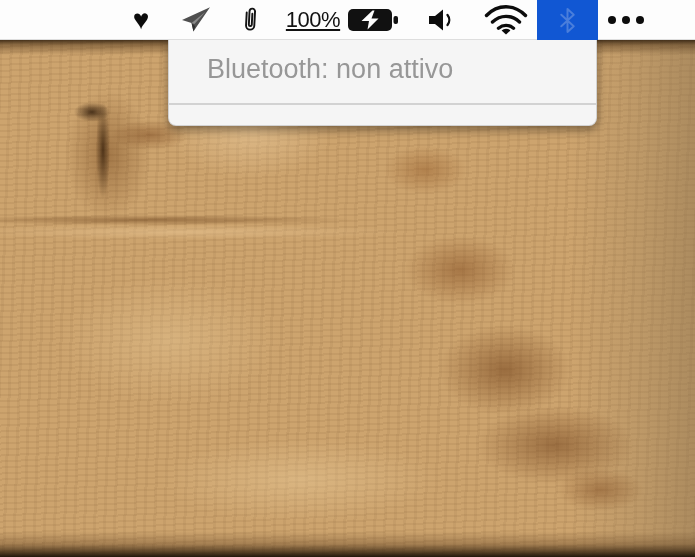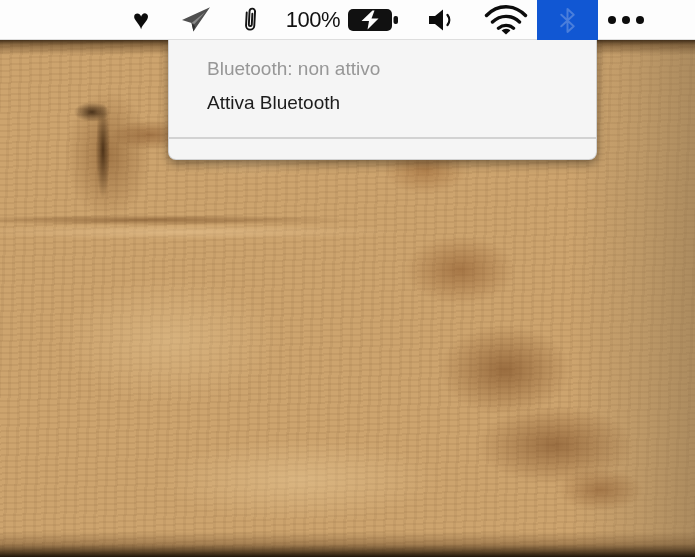--- a/index.html
+++ b/index.html
@@ -36,21 +36,21 @@
   .menubar{
     position:absolute;left:0;top:0;width:695px;height:40px;
     background:var(--menubar_bg,#fdfdfd);
     border-bottom:1px solid rgba(0,0,0,0.12);
     box-sizing:border-box;z-index:5;
   }
   .mb-item{position:absolute;top:0;height:40px;display:flex;align-items:center;justify-content:center;}
   .heart{left:124px;width:34px;font-size:28px;color:#0c0c0c;line-height:40px;}
   .telegram{left:178px;width:36px;}
   .paperclip{left:238px;width:24px;}
-  .battery-label{left:284px;width:58px;font-size:22px;color:#111;letter-spacing:-0.5px;}
+  .battery-label{left:284px;width:58px;font-size:22px;color:#111;letter-spacing:-0.5px;text-decoration:underline;}
   .battery{left:346px;width:54px;}
   .volume{left:425px;width:34px;}
   .wifi{left:482px;width:48px;}
   .bluetooth{
     left:537px;width:61px;background:var(--bluetooth_highlight,#1157d3);
   }
   .dots{left:604px;width:44px;display:flex;gap:6px;align-items:center;justify-content:center;}
   .dots i{display:block;width:8px;height:8px;border-radius:50%;background:#0c0c0c;}
 
   
@@ -58,21 +58,21 @@
     position:absolute;left:168px;top:40px;width:429px;z-index:4;
     background:var(--menu_bg,#f5f5f5);
     border-radius:0 0 8px 8px;
     border:1px solid rgba(0,0,0,0.14);border-top:none;
     box-shadow:0 4px 10px rgba(0,0,0,0.38);
     box-sizing:border-box;
     padding:12px 0 10px 0;
   }
   .menu-item{
     height:34px;line-height:34px;padding-left:38px;
-    font-size:19px;color:var(--menu_text,#1d1d1d);
+    font-size:27px;color:var(--menu_text,#1d1d1d);
     white-space:nowrap;
   }
   .menu-item.disabled{color:var(--menu_text_secondary,#979797);}
   .menu-sep{
     height:2px;background:var(--separator,#d2d2d2);
     margin:17px 0 10px 0;border:none;
   }
   svg{display:block;}
 </style>
 </head>
@@ -135,17 +135,16 @@
     <div class="mb-item dots">
       <i></i>
         <i></i>
         <i></i>
     </div>
 
   </div>
 
   <div class="menu">
     <div class="menu-item disabled">Bluetooth: non attivo</div>
-    <div class="menu-item">Attiva Bluetooth</div>
     <div class="menu-sep"></div>
   </div>
 
 </div>
 
 </body></html>

